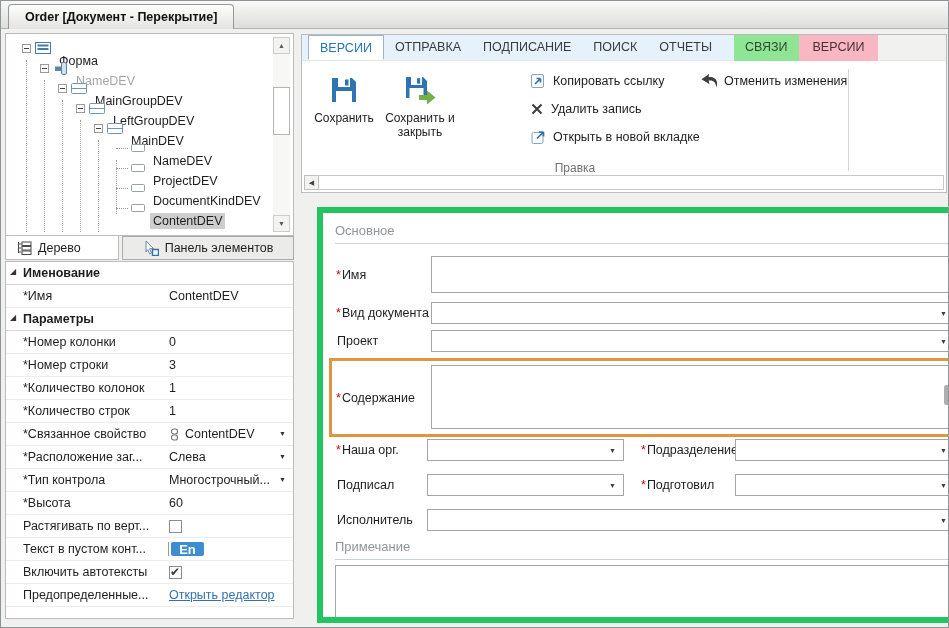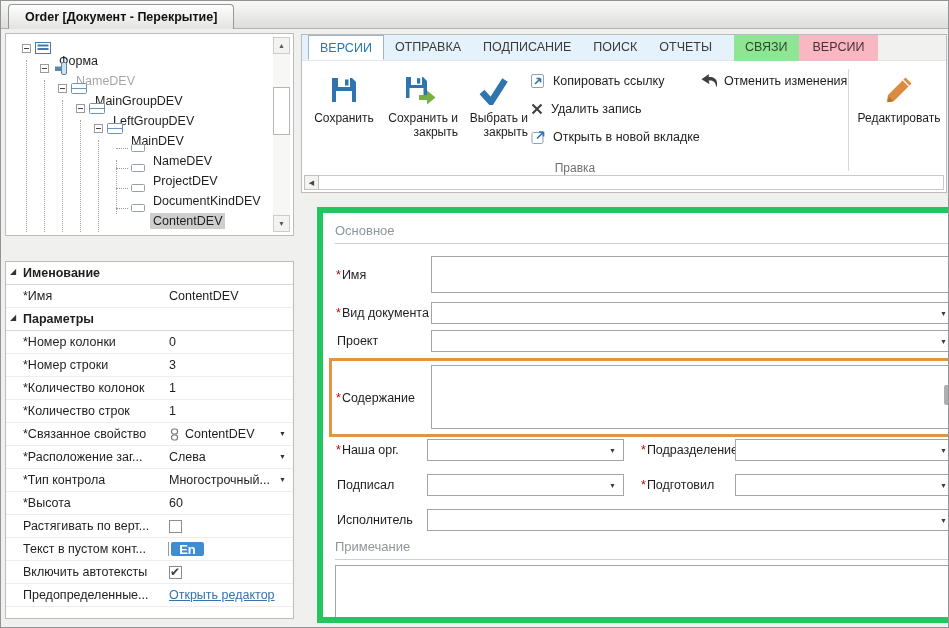--- a/index.html
+++ b/index.html
@@ -68,21 +68,21 @@
             background:#fff; border:1px solid #b9bcbe; }
   .rtabs { height:26px; display:flex; align-items:stretch; }
   .blue-zone { width:432px; background:#e5f2fb; display:flex; align-items:stretch; border-bottom:1px solid #e0e8ee; }
   .rtab { padding:0 11px; line-height:25px; color:#3a3a3a; font-size:12.5px; white-space:nowrap; }
   .rtab.active { background:#fff; border:1px solid #9cb6c8; border-bottom:1px solid #fff; color:#2577b5; margin-left:6px; }
   .rtab.green { background:#8ee593; color:#2f4a31; }
   .rtab.pink  { background:#f9b7c3; color:#4a3036; padding:0 14px; }
   .rtab-fill { flex:1; background:#f1f1ef; border-bottom:1px solid #e4e4e2; }
   .rbody { position:relative; height:131px; }
   .bigbtn { position:absolute; display:flex; flex-direction:column; align-items:center; gap:6px;
-            text-align:right; font-size:12px; line-height:14px; color:#1e1e1e; cursor:pointer; }
+            text-align:center; font-size:12px; line-height:14px; color:#1e1e1e; cursor:pointer; }
   .menu-col { position:absolute; left:228px; top:12px; display:flex; flex-direction:column; gap:13px; }
   .mitem { display:flex; align-items:center; gap:7px; font-size:12.5px; cursor:pointer; white-space:nowrap; }
   .undo-item { position:absolute; left:398px; top:12px; }
   .vsep { position:absolute; left:546px; top:8px; height:102px; width:0; border-left:1px solid #d7d7d7; }
   .group-label { position:absolute; left:0; top:100px; width:546px; text-align:center; color:#717171; font-size:12px; }
   .hscroll { position:absolute; left:2px; right:2px; bottom:2px; height:15px; display:flex; }
   .harrow { width:15px; border:1px solid #c0c0c0; background:#f3f3f1; display:flex; align-items:center;
             justify-content:center; font-size:7px; color:#444; }
   .harrow::before { content:"◀"; }
   .htrack { flex:1; border:1px solid #c9c9c9; border-left:none; background:#fff; }
@@ -193,20 +193,38 @@
         <span class="tlabel selected">ContentDEV</span>
       </div>
     </div>
     <div class="vscroll">
       <div class="vbtn up">▲</div>
       <div class="vthumb"></div>
       <div class="vbtn down">▼</div>
     </div>
   </div>
 
+  <div class="panel-tabs">
+    <div class="ptab active">
+      <svg width="16" height="14">
+          <path d="M2.5 1 v11 M2.5 3 h3 M2.5 7 h3 M2.5 11 h3" stroke="#4a4a4a" fill="none"></path>
+          <rect x="6" y="1" width="9" height="3.5" fill="#fff" stroke="#4a4a4a"></rect>
+          <rect x="6" y="5.5" width="9" height="3.5" fill="#fff" stroke="#4a4a4a"></rect>
+          <rect x="6" y="10" width="9" height="3.5" fill="#fff" stroke="#4a4a4a"></rect>
+        </svg>
+      <span>Дерево</span>
+    </div>
+    <div class="ptab idle">
+      <svg width="16" height="16">
+          <path d="M3 1 l7.5 7.5 -4 0.3 2 4.2 -1.8 0.8 -2-4.2 -1.7 2.4 z" fill="#fff" stroke="#6b8aa5"></path>
+          <rect x="9.5" y="9.5" width="6" height="6" fill="#fff" stroke="#2e74ae" stroke-width="1.5"></rect>
+        </svg>
+      <span>Панель элементов</span>
+    </div>
+  </div>
 
   <div class="props">
     <div class="prow sec">
       <span class="tri"></span>
       <span class="plabel">Именование</span>
     </div>
     <div class="prow">
       <span class="plabel">*Имя</span>
       <span class="pvalue">ContentDEV</span>
     </div>
@@ -301,26 +319,20 @@
       </div>
       <div class="bigbtn" style="left:80px; top:14px; width:76px;">
         <svg width="32" height="30">
             <path d="M2 2 h17 l4 4 v17 h-21 z" fill="#2e74ae"></path>
             <rect x="7" y="2" width="11" height="8" fill="#fff"></rect>
             <rect x="13" y="3.2" width="3.2" height="5.4" fill="#2e74ae"></rect>
             <rect x="5.5" y="13" width="14" height="10" fill="#fff"></rect>
             <path d="M15 20 h8 v-4.5 l8.5 7 -8.5 7 v-4.5 h-8 z" fill="#76b043"></path>
           </svg>
         <span>Сохранить и закрыть</span>
-      </div>
-      <div class="bigbtn" style="left:156px; top:14px; width:70px;">
-        <svg width="30" height="30">
-            <path d="M4 17 l9 10 L27 5" fill="none" stroke="#2e74ae" stroke-width="6.5"></path>
-          </svg>
-        <span>Выбрать и закрыть</span>
       </div>
       <div class="menu-col">
         <div class="mitem">
           <svg width="16" height="16">
               <rect x="1.5" y="1.5" width="12" height="13" rx="1.5" fill="#fff" stroke="#8ba3b5"></rect>
               <path d="M5 11 L10.5 5.5 M10.5 5.5 h-4 M10.5 5.5 v4" stroke="#2e74ae" stroke-width="1.7" fill="none"></path>
             </svg>
           <span>Копировать ссылку</span>
         </div>
         <div class="mitem">
@@ -337,28 +349,20 @@
           <span>Открыть в новой вкладке</span>
         </div>
       </div>
       <div class="mitem undo-item">
         <svg width="17" height="16">
             <path d="M9 1 L1.5 6.2 l8 5 -0.8-3.6 c4.6-0.7 7.2 1.9 7.6 7 2.4-6.8-0.9-11-7.6-10.6 z" fill="#3f3f3f"></path>
           </svg>
         <span>Отменить изменения</span>
       </div>
       <div class="vsep"></div>
-      <div class="bigbtn" style="left:551px; top:14px; width:92px;">
-        <svg width="30" height="30">
-            <path d="M21.5 2.5 l6 6 -17.5 17.5 -7.3 1.3 1.3 -7.3 z" fill="#da8c41"></path>
-            <path d="M3.7 27.3 l1 -5.8 4.8 4.8 z" fill="#b96f2f"></path>
-            <path d="M19 5 l6 6" stroke="#fff" stroke-width="1.2"></path>
-          </svg>
-        <span>Редактировать</span>
-      </div>
       <div class="group-label">Правка</div>
       <div class="hscroll">
         <div class="harrow"></div>
         <div class="htrack"></div>
       </div>
     </div>
   </div>
 
   <div class="formpanel">
     <div class="sechdr" style="top:10px;">Основное</div>

